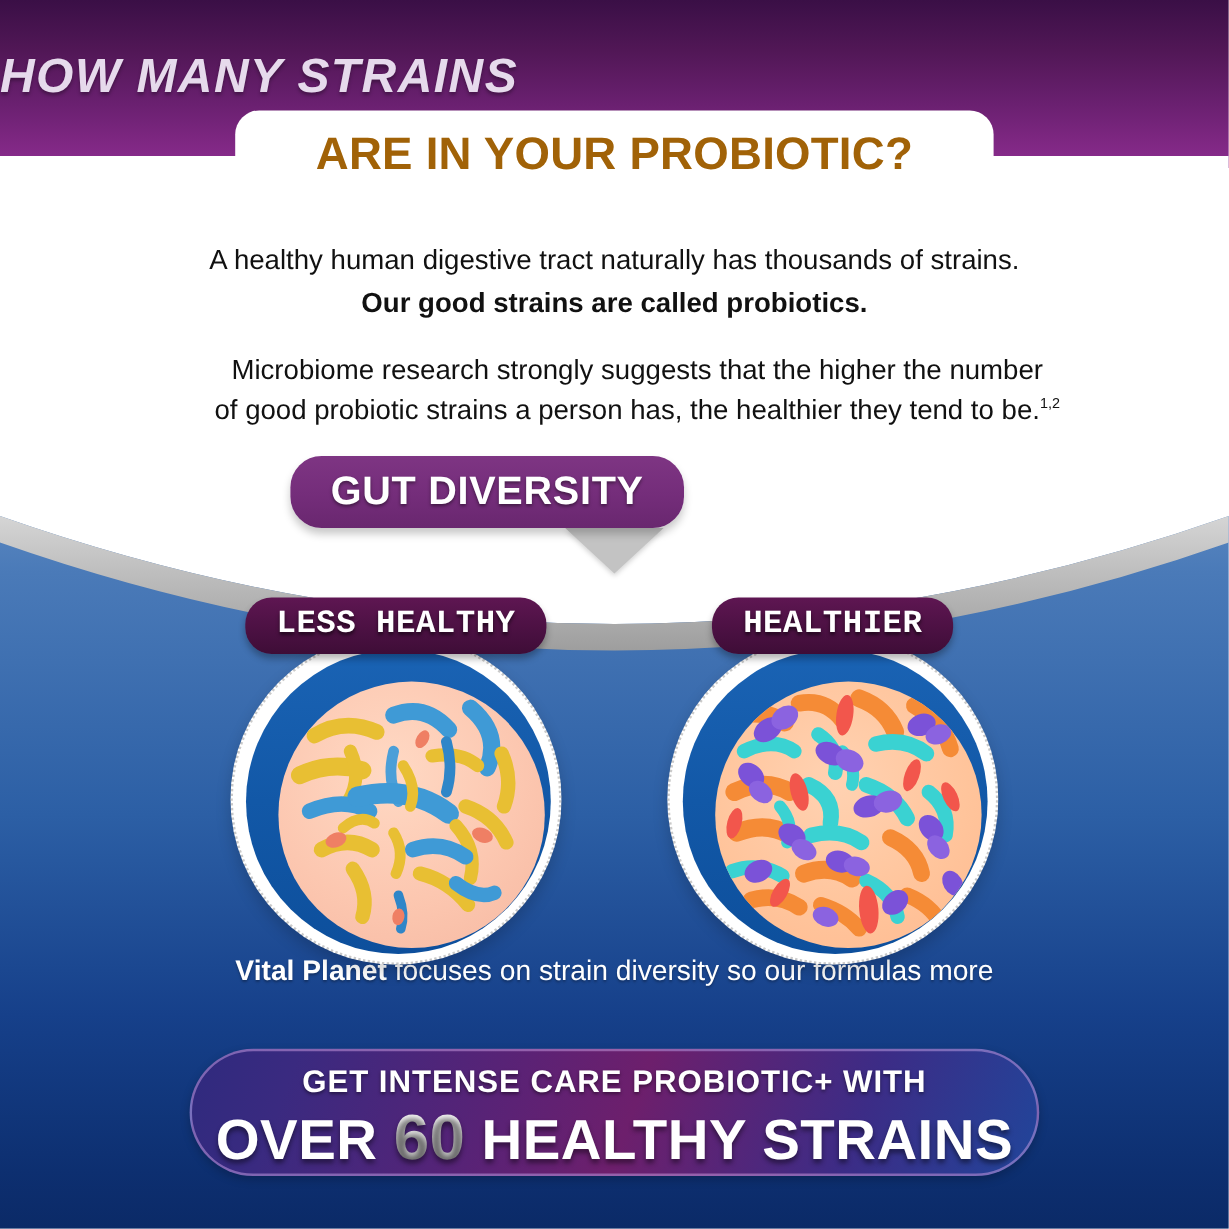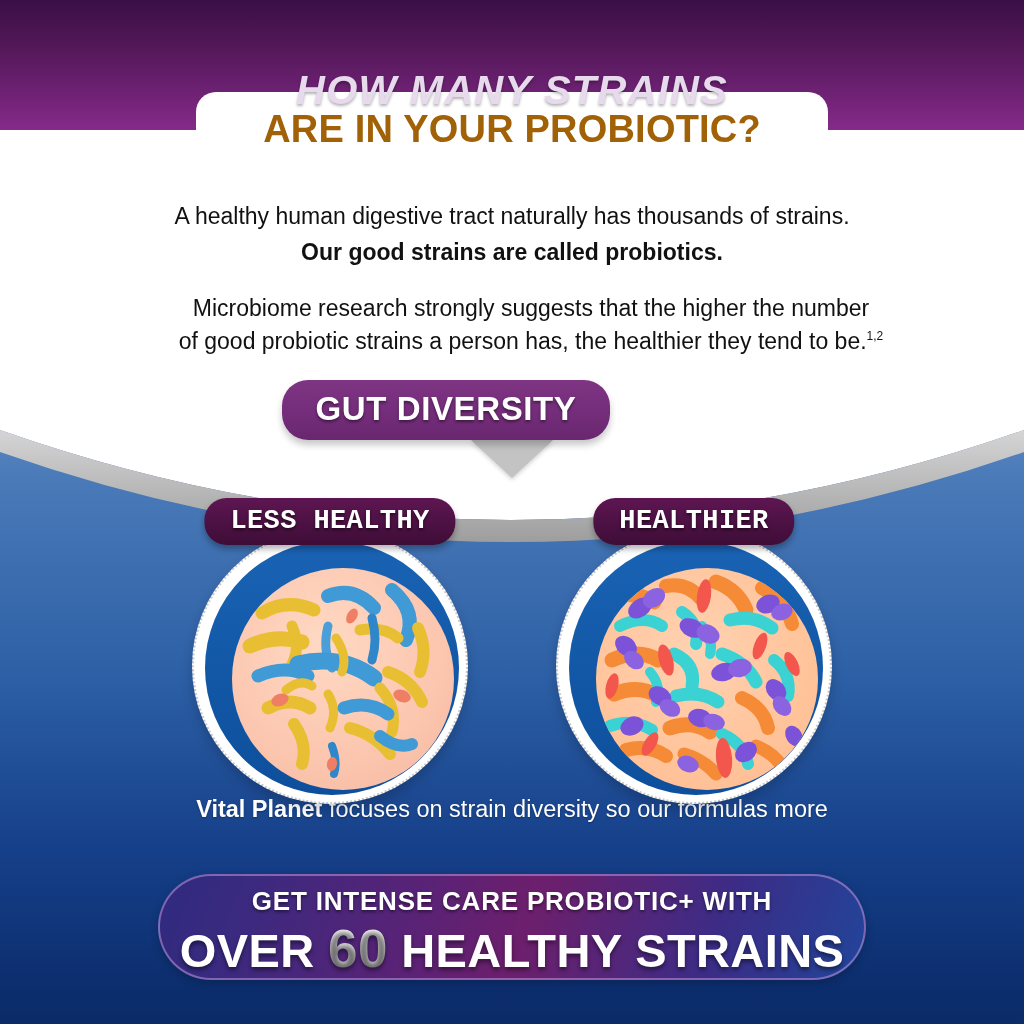--- a/index.html
+++ b/index.html
@@ -36,46 +36,45 @@
     position:absolute; left:0; top:130px; width:1024px; height:520px;
     z-index:3;
   }
   .white-body svg { display:block; }
 
   
   .content { position:absolute; left:0; top:0; width:1024px; height:1024px; z-index:10; }
 
   .title-main {
     position:absolute; left:0; top:42px; width:1024px;
-    text-align:center;
+    text-align:left;
     font-size:40px; font-weight:bold; font-style:italic;
     letter-spacing:1.2px;
     color:#e6daec;
     text-shadow:0 2px 3px rgba(0,0,0,.30);
-    margin-top:26px;
   }
   .title-sub {
     position:absolute; left:0; top:108px; width:1024px;
     text-align:center;
     font-size:38px; font-weight:bold;
     letter-spacing:0.2px;
     color:#a16207;
   }
 
   .para {
     position:absolute; width:1024px; text-align:center;
     color:#111; line-height:1.42;
   }
   .para1 { top:200px; font-size:23px; }
   .para1 .b { font-weight:bold; display:block; margin-top:3px; font-size:23px; }
   .para2 { top:292px; font-size:23px;margin-left:19px; }
   .para2 sup { font-size:12px; vertical-align:super; }
 
   
-  .gut-wrap { position:absolute; left:0; top:380px; width:812px; text-align:center;margin-left:40px; }
+  .gut-wrap { position:absolute; left:0; top:380px; width:812px; text-align:center; }
   .gut-pointer {
     position:absolute; left:50%; top:440px; margin-left:-41px;
     width:0;height:0;
     border-left:41px solid transparent;
     border-right:41px solid transparent;
     border-top:38px solid #c3c3c3;
     z-index:9;
     filter:drop-shadow(0 2px 2px rgba(0,0,0,.18));
   }
   .gut-pointer::after{

